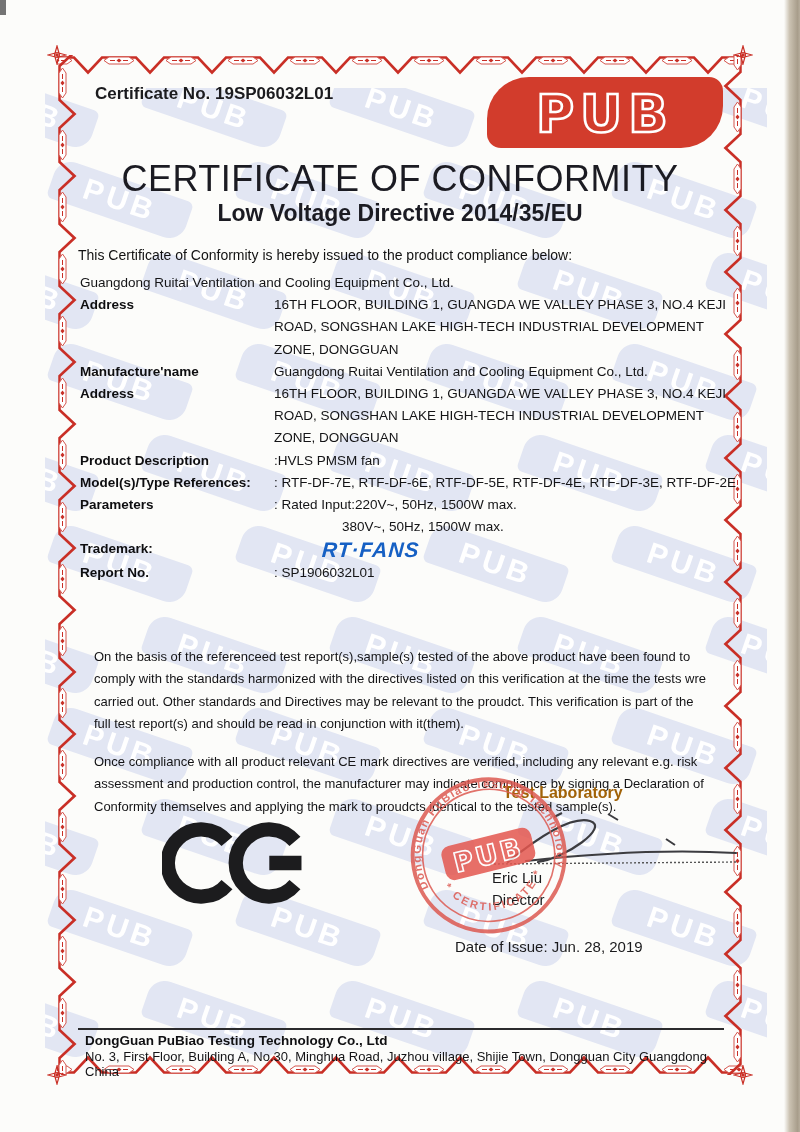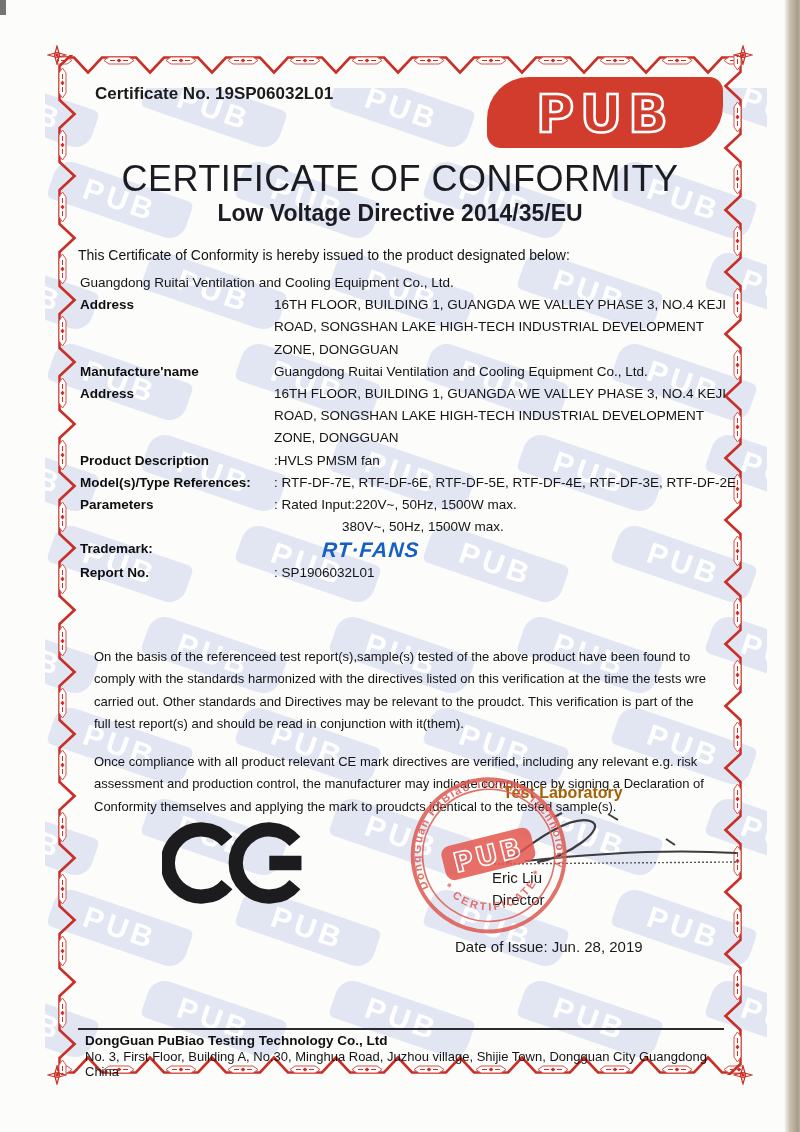--- a/index.html
+++ b/index.html
@@ -164,21 +164,21 @@
   <div class="content">
 
     <div class="cert-no">Certificate No. 19SP06032L01</div>
     <div class="pub-logo" style="background:#d23c2c;">
       <svg width="236" height="71">
         <text x="118" y="55" text-anchor="middle" font-family="DejaVu Sans, Liberation Sans, sans-serif" font-size="52" font-weight="bold" letter-spacing="6" fill="none" stroke="#ffffff" stroke-width="2.6">PUB</text>
       </svg>
     </div>
     <h1 class="doc-title">CERTIFICATE OF CONFORMITY</h1>
     <h2 class="doc-subtitle">Low Voltage Directive 2014/35/EU</h2>
-    <p class="intro">This Certificate of Conformity is hereby issued to the product designated below:</p>
+    <p class="intro">This Certificate of Conformity is hereby issued to the product compliance below:</p>
 
     <div class="fields">
       <div class="frow">
         <span class="fvalue">Guangdong Ruitai Ventilation and Cooling Equipment Co., Ltd.</span>
       </div>
       <div class="frow">
         <span class="flabel">Address</span>
         <span class="fvalue">
           <div>16TH FLOOR, BUILDING 1, GUANGDA WE VALLEY PHASE 3, NO.4 KEJI</div>
           <div>ROAD, SONGSHAN LAKE HIGH-TECH INDUSTRIAL DEVELOPMENT</div>

